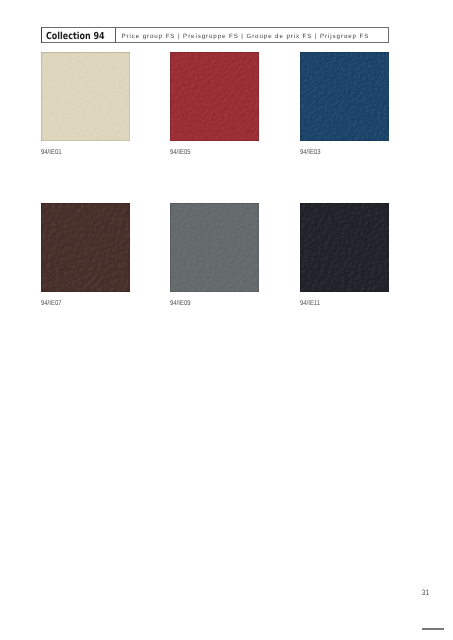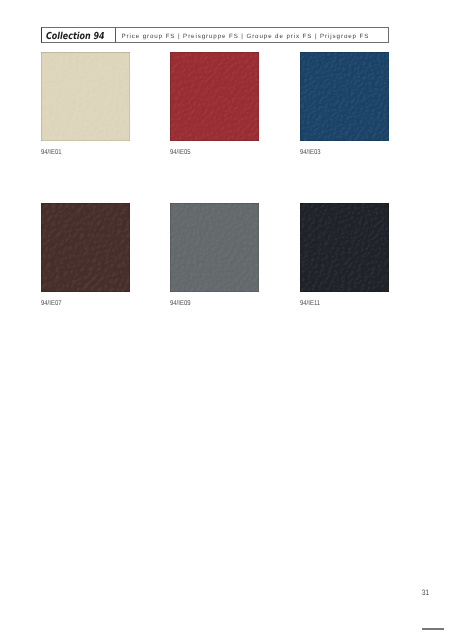--- a/index.html
+++ b/index.html
@@ -29,21 +29,20 @@
     border-left-color: #3c3c3c;
     box-sizing: border-box;
     display: flex;
     align-items: stretch;
   }
   .header-title {
     width: 73.5px;
     box-sizing: border-box;
     border-right: 1px solid #595959;
     position: relative;
-    font-style: italic;
   }
   .header-title span {
     position: absolute;
     left: 3.9px;
     top: 3.8px;
     font-family: "DejaVu Sans", sans-serif;
     font-size: 9.7px;
     font-weight: bold;
     color: #1d1d1d;
     line-height: 1;

